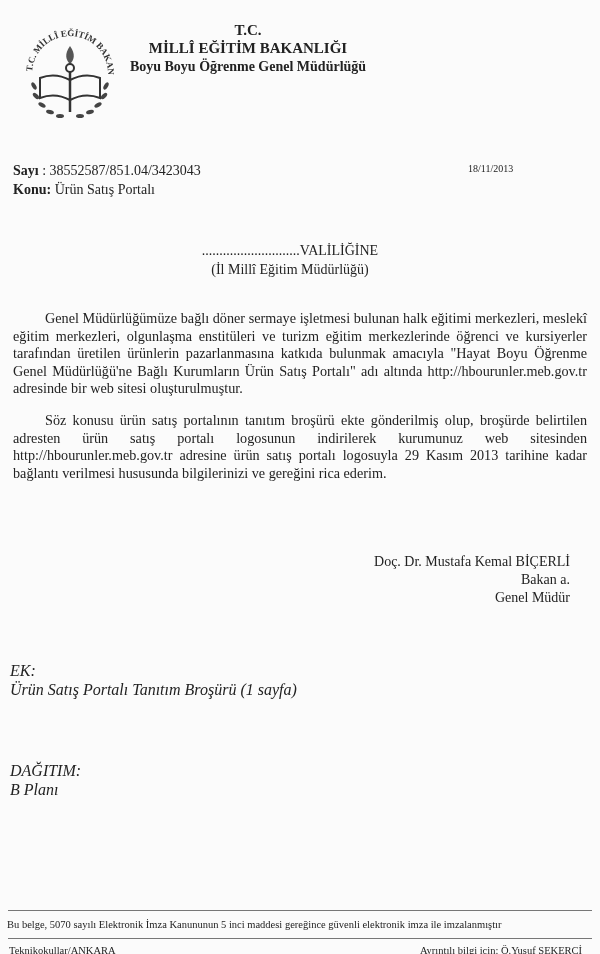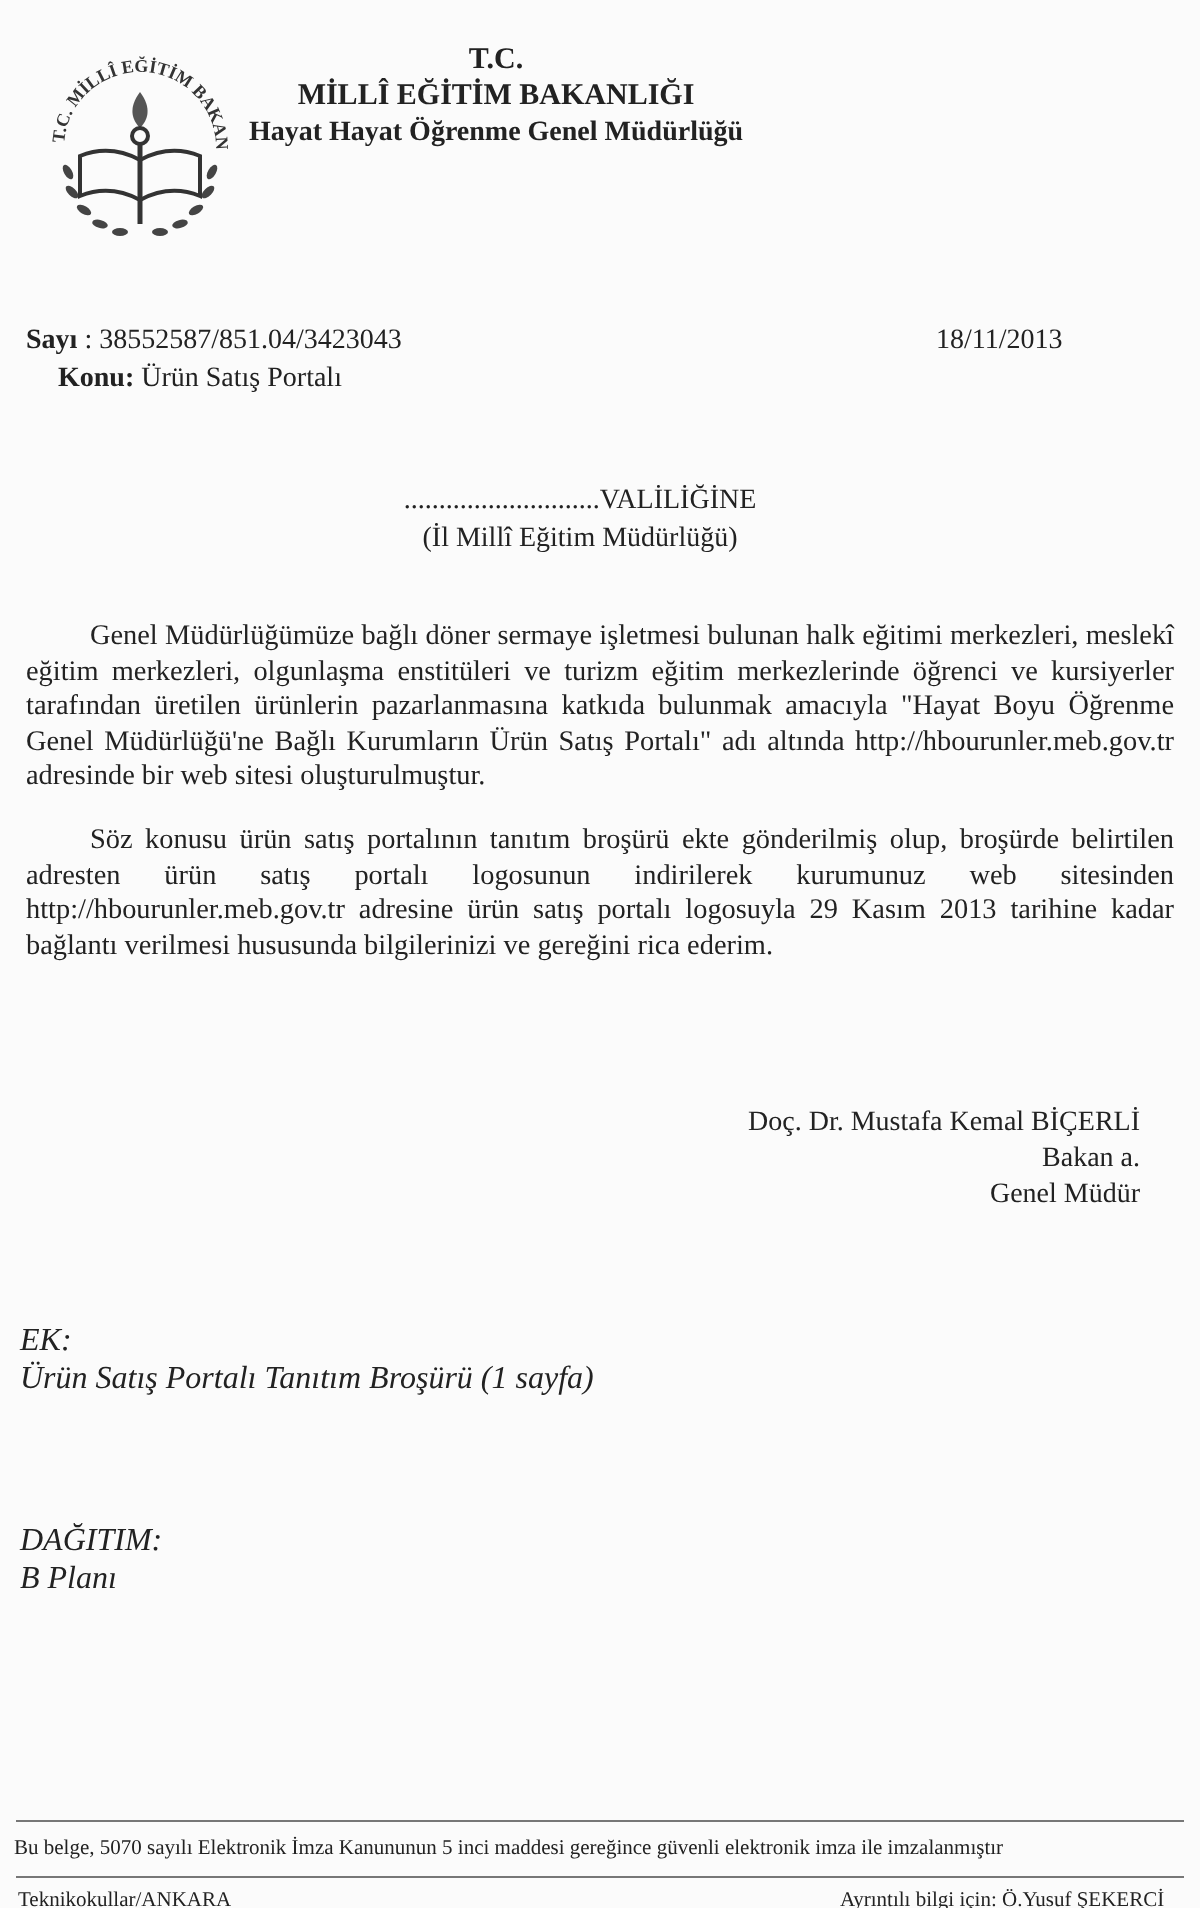--- a/index.html
+++ b/index.html
@@ -11,21 +11,21 @@
       position: relative;
     }
     .abs { position: absolute; }
     .logo { left: 18px; top: 12px; width: 104px; height: 112px; }
     .hdr { left: 0; width: 496px; text-align: center; }
     .h1 { top: 22px; font-size: 15px; font-weight: bold; }
     .h2 { top: 40px; font-size: 15px; font-weight: bold; }
     .h3 { top: 59px; font-size: 14px; font-weight: bold; }
     .meta { left: 13px; font-size: 14px; }
     .meta b { font-weight: bold; }
-    .date { left: 468px; top: 163px; font-size: 14px; }
+    .date { left: 468px; top: 163px; font-size: 10px; }
     .addr { left: 0; width: 580px; text-align: center; font-size: 14px; }
     .body-p {
       left: 13px; width: 574px; font-size: 14.2px; line-height: 17.5px;
       text-align: justify; text-indent: 32px;
     }
     .sig { left: 330px; width: 240px; text-align: right; font-size: 14px; line-height: 18px; top: 553px; }
     .plain { left: 10px; font-size: 16px; line-height: 18.5px; font-style: italic; }
     .rule { left: 8px; width: 584px; height: 1px; background: #777; }
     .foot { font-size: 10.5px; }
   </style>
@@ -57,27 +57,27 @@
       <ellipse cx="86" cy="84" rx="4" ry="2" transform="rotate(-45 86 84)"></ellipse>
       <ellipse cx="80" cy="93" rx="4" ry="2" transform="rotate(-30 80 93)"></ellipse>
       <ellipse cx="72" cy="100" rx="4" ry="2" transform="rotate(-15 72 100)"></ellipse>
       <ellipse cx="62" cy="104" rx="4" ry="2"></ellipse>
     </g>
   </svg>
 </div>
 
 <div class="abs hdr h1">T.C.</div>
 <div class="abs hdr h2">MİLLÎ EĞİTİM BAKANLIĞI</div>
-<div class="abs hdr h3">Hayat Hayat Öğrenme Genel Müdürlüğü</div>
+<div class="abs hdr h3">Boyu Boyu Öğrenme Genel Müdürlüğü</div>
 
 <div class="abs meta" style="top:163px;">
   <b>Sayı</b>
   <span>: 38552587/851.04/3423043</span>
 </div>
-<div class="abs meta" style="top:182px;margin-left:16px;">
+<div class="abs meta" style="top:182px;">
   <b>Konu:</b><span> Ürün Satış Portalı</span>
 </div>
 <div class="abs date">18/11/2013</div>
 
 <div class="abs addr" style="top:243px;">............................VALİLİĞİNE</div>
 <div class="abs addr" style="top:262px;">(İl Millî Eğitim Müdürlüğü)</div>
 
 <p class="abs body-p" style="top:310px; margin:0;">Genel Müdürlüğümüze bağlı döner sermaye işletmesi bulunan halk eğitimi merkezleri, meslekî eğitim merkezleri, olgunlaşma enstitüleri ve turizm eğitim merkezlerinde öğrenci ve kursiyerler tarafından üretilen ürünlerin pazarlanmasına katkıda bulunmak amacıyla "Hayat Boyu Öğrenme Genel Müdürlüğü'ne Bağlı Kurumların Ürün Satış Portalı" adı altında http://hbourunler.meb.gov.tr adresinde bir web sitesi oluşturulmuştur.</p>
 <p class="abs body-p" style="top:412px; margin:0;">Söz konusu ürün satış portalının tanıtım broşürü ekte gönderilmiş olup, broşürde belirtilen adresten ürün satış portalı logosunun indirilerek kurumunuz web sitesinden http://hbourunler.meb.gov.tr adresine ürün satış portalı logosuyla 29 Kasım 2013 tarihine kadar bağlantı verilmesi hususunda bilgilerinizi ve gereğini rica ederim.</p>
 

